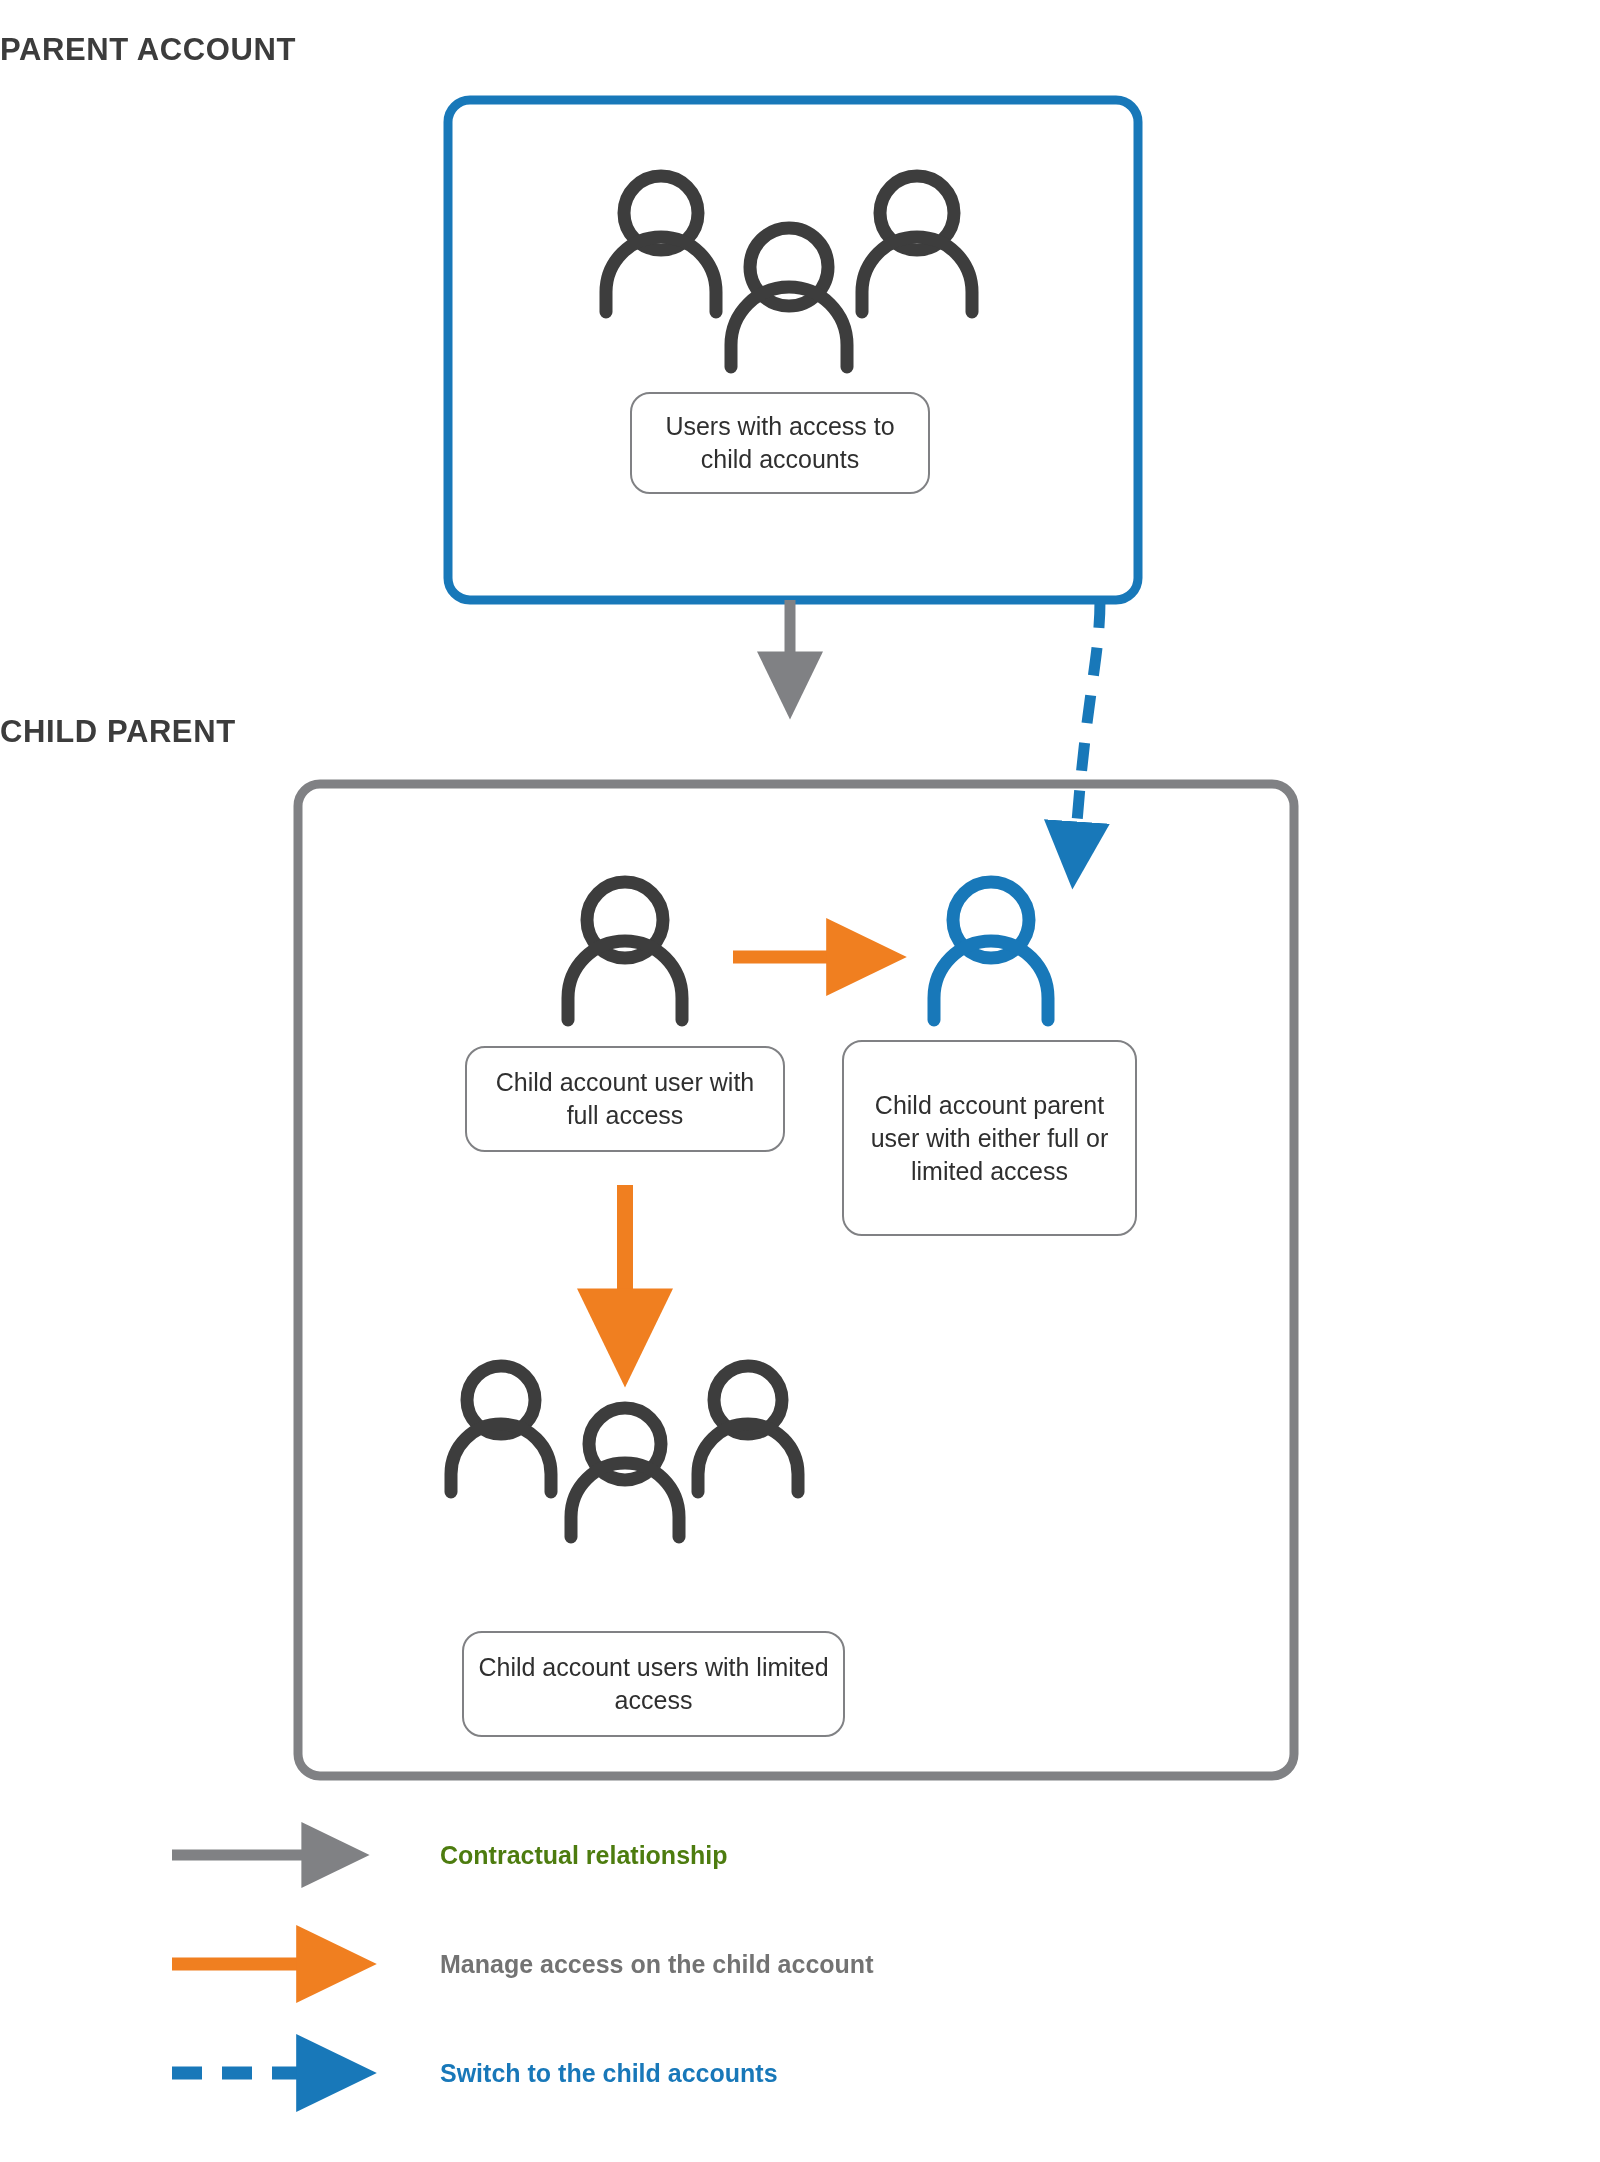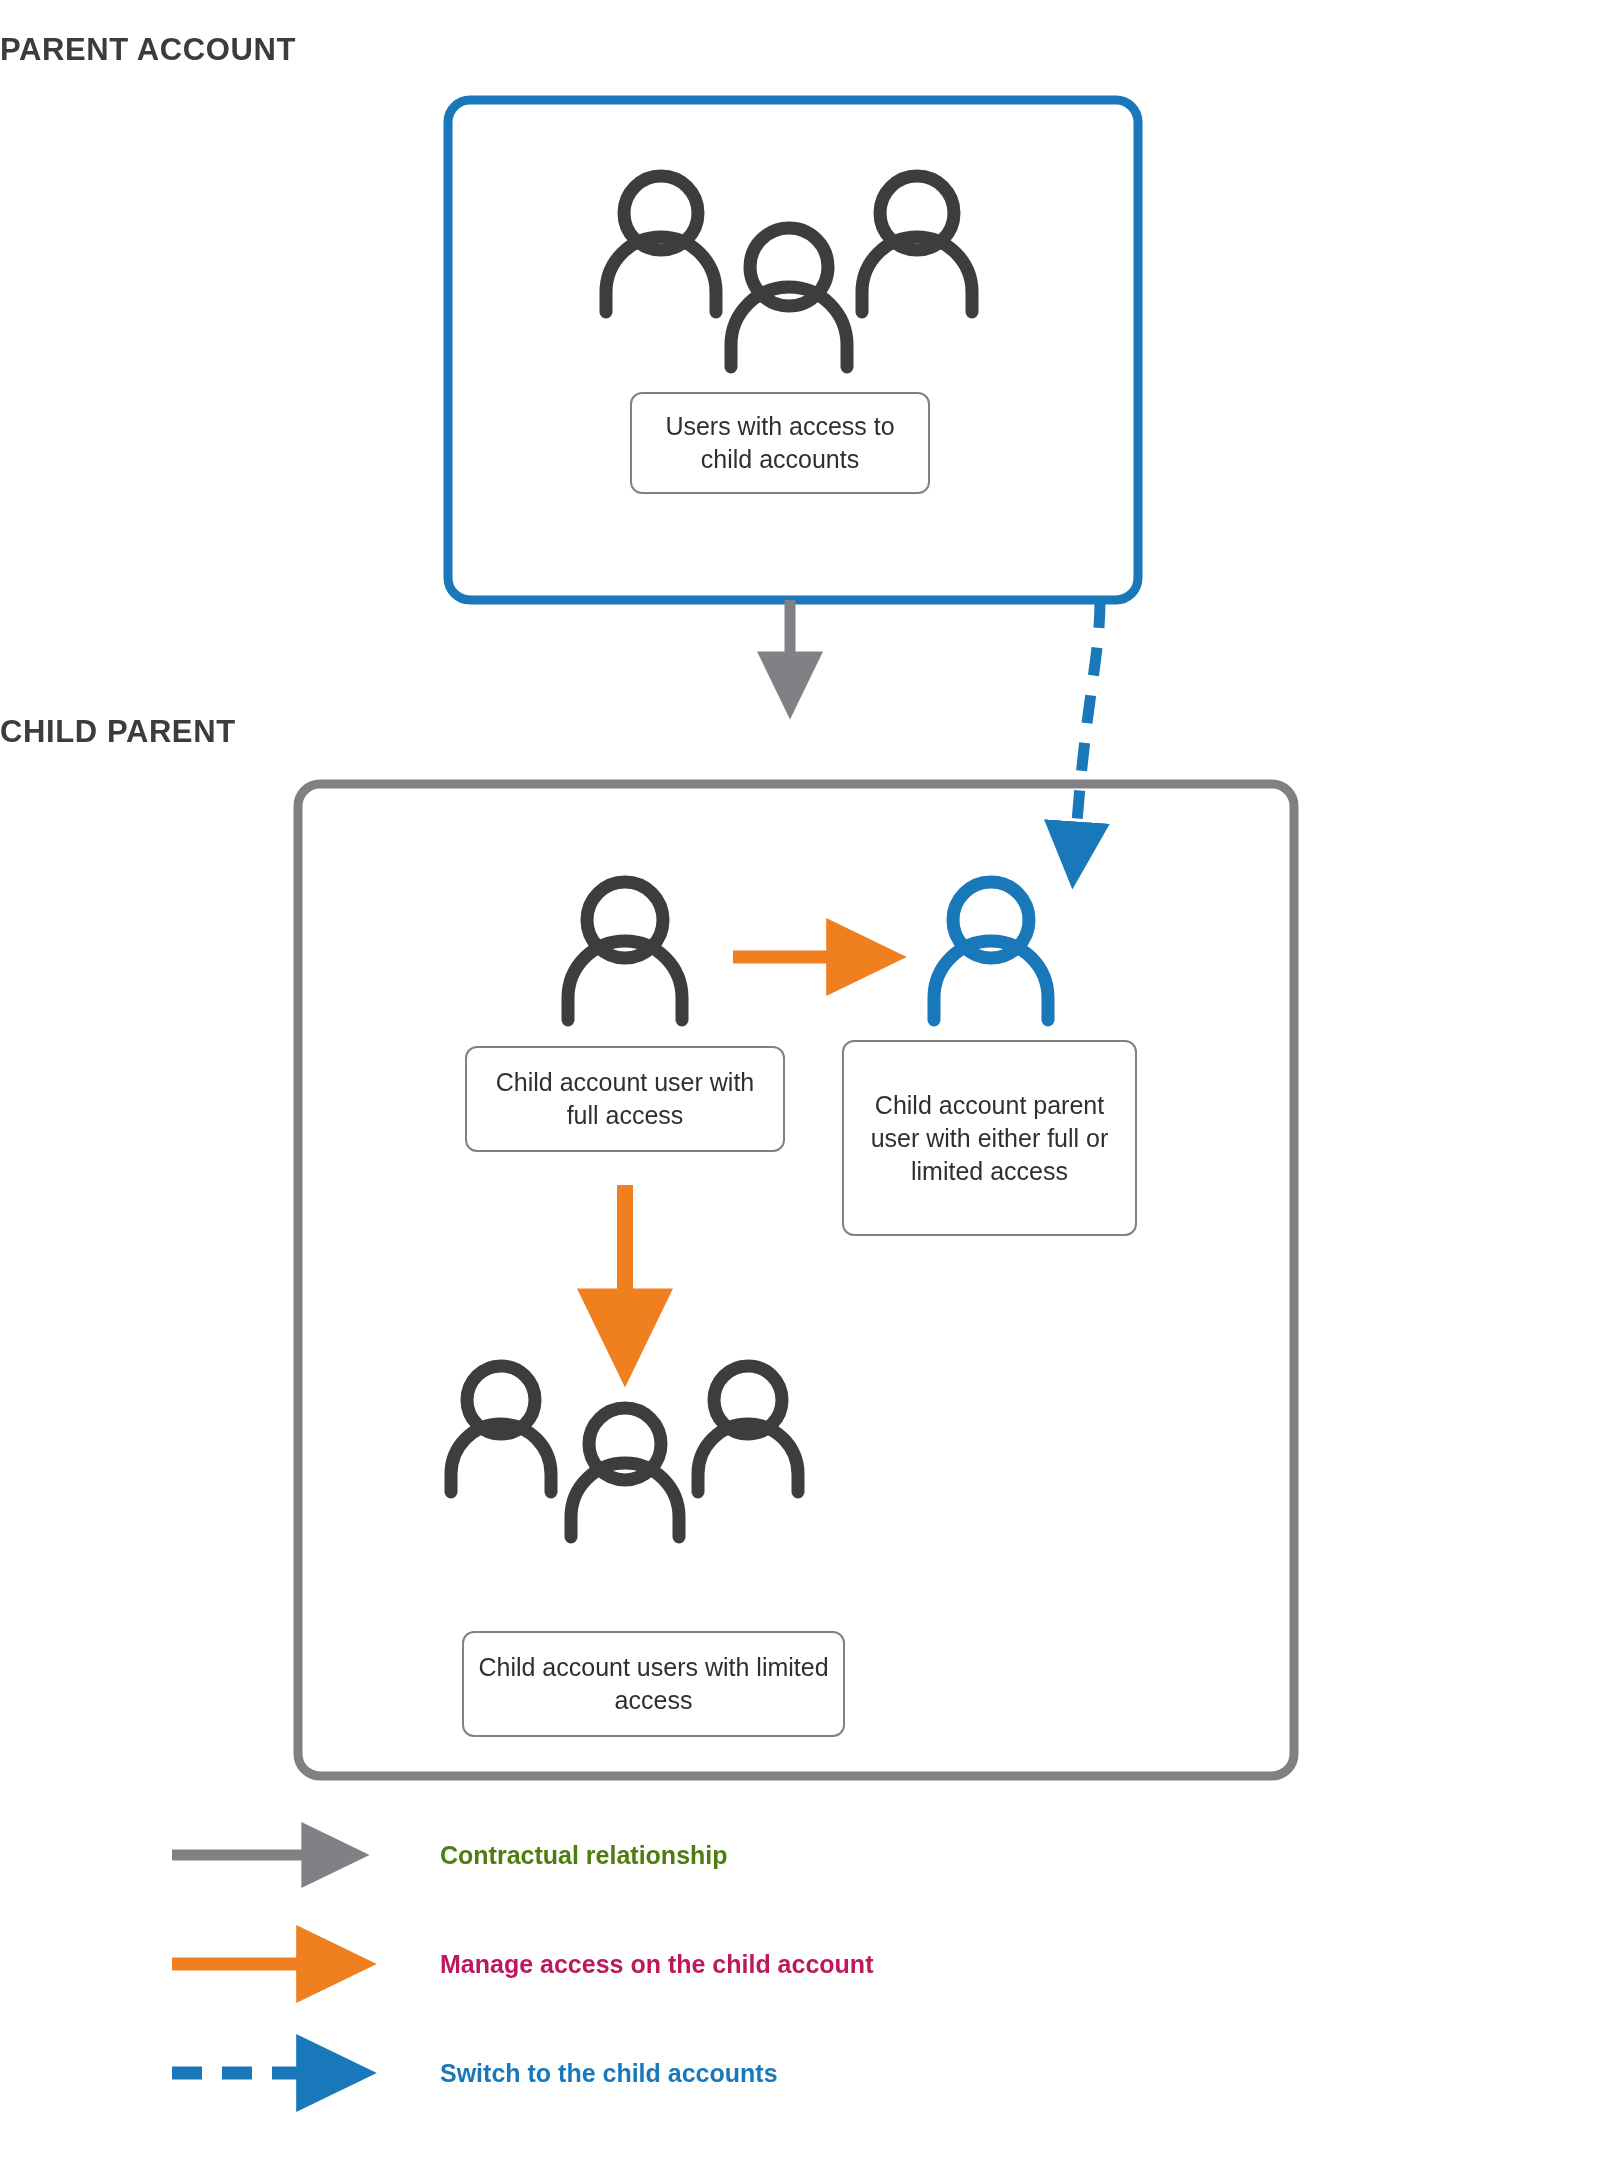--- a/index.html
+++ b/index.html
@@ -35,21 +35,21 @@
     color: #3c3c3c;
     width: 100%;
     left: 0;
   }
   #parent-title { top: 32px; }
   #child-title { top: 714px; }
 
   .callout {
     position: absolute;
     border: 2px solid #808184;
-    border-radius: 12px;
+    border-radius: 20px;
     background: #ffffff;
     color: #2f2f2f;
     font-size: 25px;
     line-height: 1.32;
     text-align: center;
     display: flex;
     align-items: center;
     justify-content: center;
     padding: 12px 14px;
     box-sizing: border-box;
@@ -73,21 +73,21 @@
   }
 
   .legend-label {
     position: absolute;
     font-size: 25px;
     font-weight: bold;
     left: 440px;
     white-space: nowrap;
   }
   #legend-label-0 { top: 1841px; color: #4d7c0f; }
-  #legend-label-1 { top: 1950px; color: #be185d; }
+  #legend-label-1 { top: 1950px; color: #737373; }
   #legend-label-2 { top: 2059px; color: #1878b9; }
 </style>
 </head>
 <body>
 
 <div class="stage">
 
   <div class="section-title" id="parent-title">PARENT ACCOUNT</div>
   <div class="section-title" id="child-title">CHILD PARENT</div>
 

